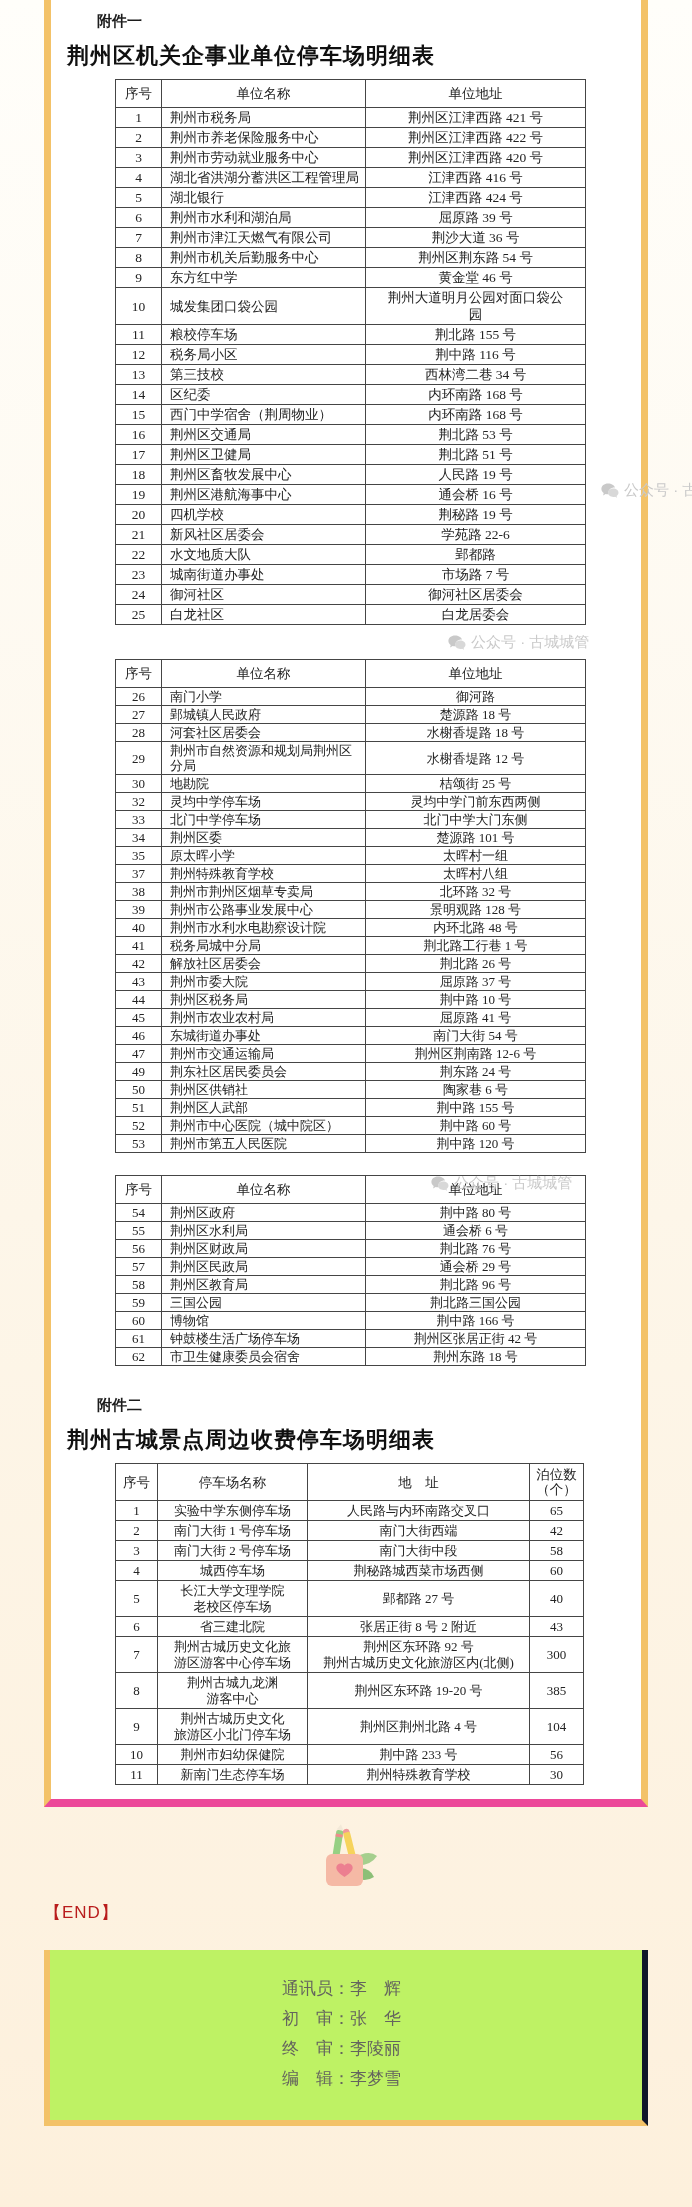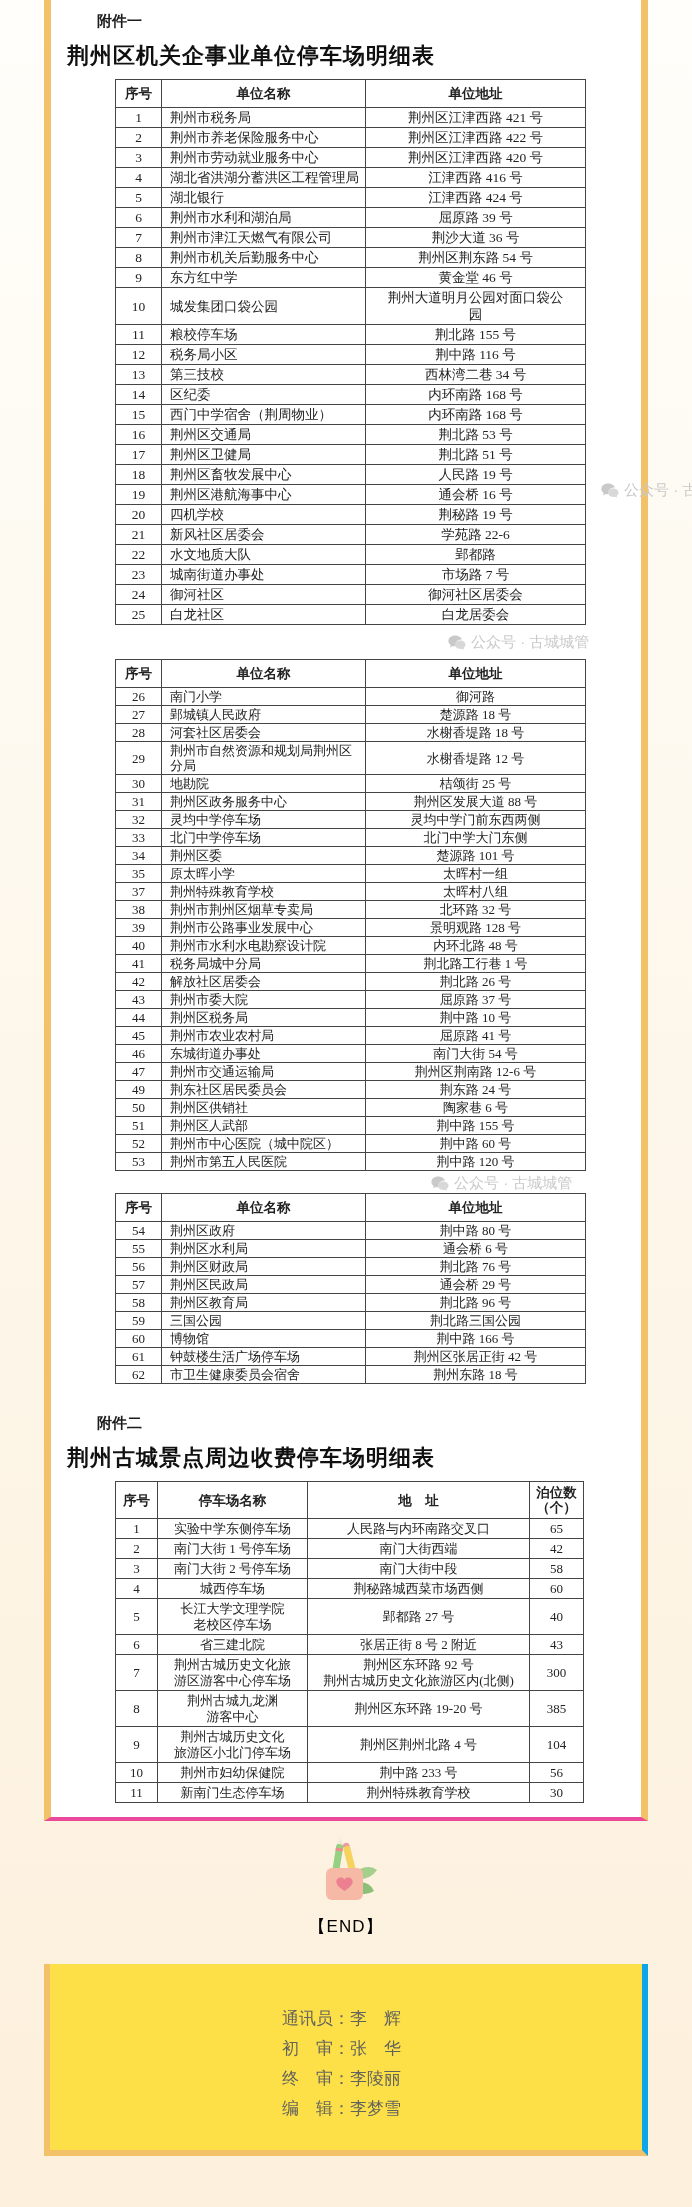--- a/index.html
+++ b/index.html
@@ -4,29 +4,29 @@
 <style>
   html,body{margin:0;padding:0;}
   body{
     width:692px;
     font-family:"Liberation Serif","DejaVu Serif",serif;
     background:linear-gradient(180deg,#fffefa 0%,#fdf6e9 55%,#fdf0dc 100%);
   }
   .page{position:relative;width:692px;min-height:2207px;overflow:hidden;display:flex;flex-direction:column;}
   .top-card{
     margin:0 44px;background:#ffffff;
-    border-left:7px solid #f3c268;border-right:7px solid #f3c268;border-bottom:4px solid #ec4899;
+    border-left:7px solid #f3c268;border-right:7px solid #f3c268;border-bottom:8px solid #ec4899;
     padding:0 0 14px 0;
   }
   .attach-label{margin:12px 0 0 46px;font-size:15px;font-weight:bold;color:#1c1c1c;}
   .attach-label.second{margin-top:30px;}
   .doc-title{font-size:22px;font-weight:bold;color:#101010;margin:10px 16px 8px;letter-spacing:1px;}
   table.tbl{border-collapse:collapse;table-layout:fixed;margin-left:64px;color:#232323;}
   .tbl th,.tbl td{border:1px solid #454545;text-align:center;white-space:pre-line;overflow:hidden;vertical-align:middle;}
-  .tbl th{font-size:13.5px;font-weight:bold;padding:5px 2px;line-height:17px;}
+  .tbl th{font-size:13.5px;font-weight:normal;padding:5px 2px;line-height:17px;}
   .t3col{width:470px;}
   .t3col col:nth-child(1){width:46px;}
   .t3col col:nth-child(2){width:204px;}
   .t3col col:nth-child(3){width:220px;}
   .t3col td:nth-child(2){text-align:left;padding-left:8px;}
   .t1 td{font-size:13.5px;line-height:17px;padding:1px 3px;}
   .t2 td,.t3 td{font-size:13px;line-height:15px;padding:1px 3px;}
   .t2{margin-top:34px;}
   .t3{margin-top:22px;}
   .t4col{width:468px;}
@@ -36,26 +36,26 @@
   .t4col col:nth-child(4){width:54px;}
   .t4col th{padding:3px 2px;line-height:15px;}
   .t4col td{font-size:13px;line-height:16px;padding:1.5px 3px;}
   .wm{position:absolute;display:flex;align-items:center;gap:5px;color:#c9c9c9;
       font-size:15px;font-family:"Liberation Sans","DejaVu Sans",sans-serif;white-space:nowrap;}
   .wm1{left:601px;top:481px;}
   .wm2{left:448px;top:633px;}
   .wm3{left:431px;top:1174px;}
   .bottom-area{flex:1;padding-top:16px;}
   .end-figure{text-align:center;line-height:0;}
-  .end-text{text-align:center;font-size:17px;color:#000000;margin:8px 0 26px;letter-spacing:1px;
-            font-family:"Liberation Sans","DejaVu Sans",sans-serif;}
+  .end-text{text-align:left;font-size:17px;color:#b91c1c;margin:8px 0 26px;letter-spacing:1px;
+            font-family:"Liberation Sans","DejaVu Sans",sans-serif;padding-left:44px;}
   .credits-card{
-    margin:0 44px;background:#fde047;
-    border-left:6px solid #f3c268;border-right:6px solid #0ea5e9;border-bottom:6px solid #f3c268;
-    padding:40px 0 26px;
+    margin:0 44px;background:#bef264;
+    border-left:6px solid #f3c268;border-right:6px solid #0f172a;border-bottom:6px solid #f3c268;
+    padding:24px 0 26px;
   }
   .credit-line{width:128px;margin:0 auto;font-size:17px;line-height:30px;color:#64645e;white-space:nowrap;}
 </style>
 </head>
 <body>
 
 <div class="page">
 
   <div class="top-card">
     <div class="attach-label">附件一</div>
@@ -236,25 +236,20 @@
           <tr>
             <td>29</td>
             <td>荆州市自然资源和规划局荆州区
 分局</td>
             <td>水榭香堤路 12 号</td>
           </tr>
           <tr>
             <td>30</td>
             <td>地勘院</td>
             <td>桔颂街 25 号</td>
-          </tr>
-          <tr>
-            <td>31</td>
-            <td>荆州区政务服务中心</td>
-            <td>荆州区发展大道 88 号</td>
           </tr>
           <tr>
             <td>32</td>
             <td>灵均中学停车场</td>
             <td>灵均中学门前东西两侧</td>
           </tr>
           <tr>
             <td>33</td>
             <td>北门中学停车场</td>
             <td>北门中学大门东侧</td>

